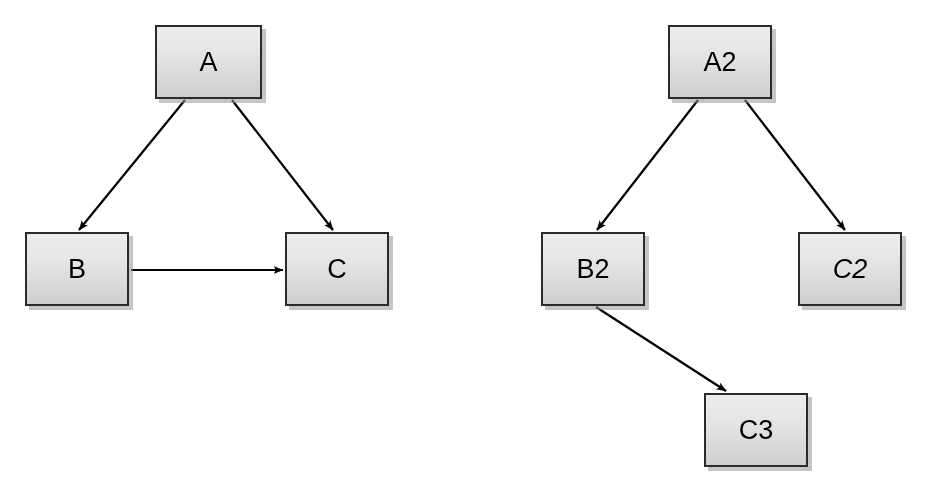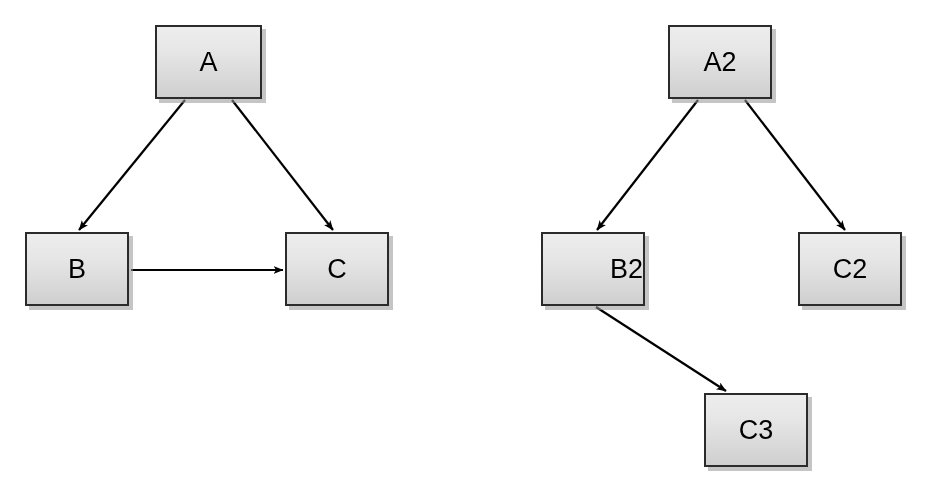--- a/index.html
+++ b/index.html
@@ -73,24 +73,24 @@
       </div>
       <div class="node" style="left: 25px; top: 232px; width: 104px; height: 74px;">
         <span class="node-label">B</span>
       </div>
       <div class="node" style="left: 285px; top: 232px; width: 104px; height: 74px;">
         <span class="node-label">C</span>
       </div>
       <div class="node" style="left: 668px; top: 25px; width: 104px; height: 74px;">
         <span class="node-label">A2</span>
       </div>
-      <div class="node" style="left: 541px; top: 232px; width: 104px; height: 74px; justify-content: flex-end;">
+      <div class="node" style="left: 541px; top: 232px; width: 104px; height: 74px;">
         <span class="node-label">B2</span>
       </div>
-      <div class="node" style="left: 798px; top: 232px; width: 104px; height: 74px;">
+      <div class="node" style="left: 798px; top: 232px; width: 104px; height: 74px; font-style: italic;">
         <span class="node-label">C2</span>
       </div>
       <div class="node" style="left: 704px; top: 393px; width: 104px; height: 74px;">
         <span class="node-label">C3</span>
       </div>
     </div>
 
 </div>
 
 </body></html>

